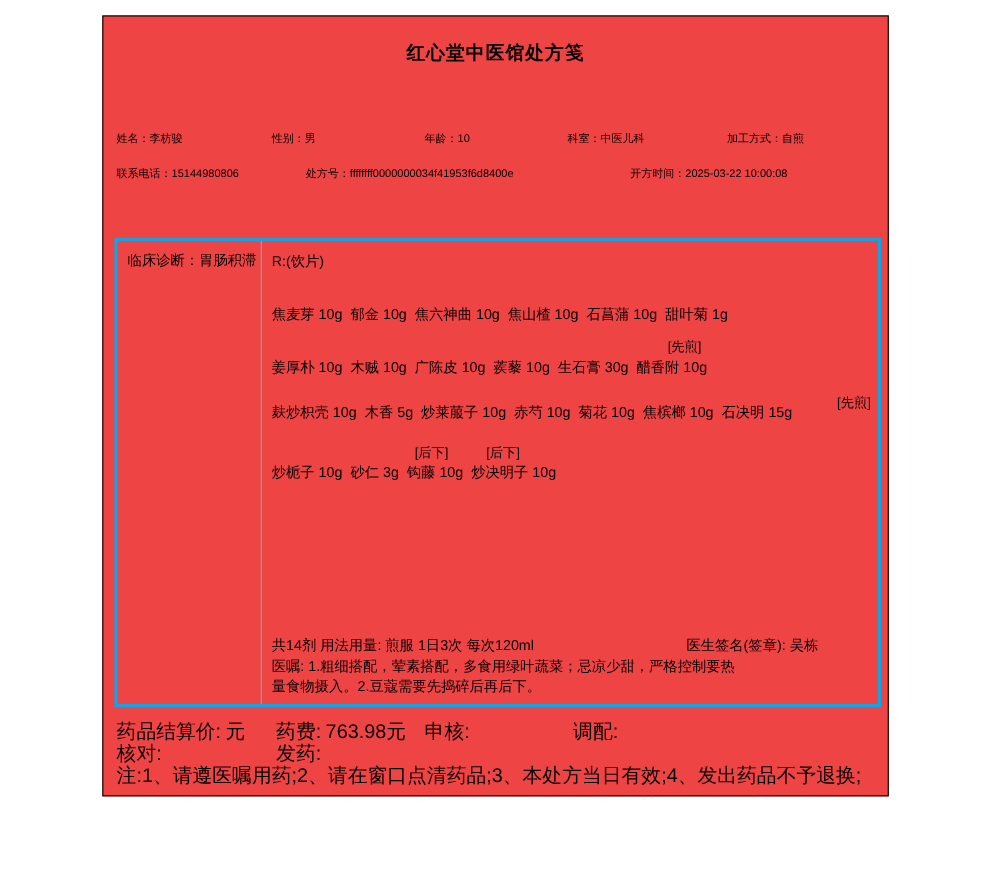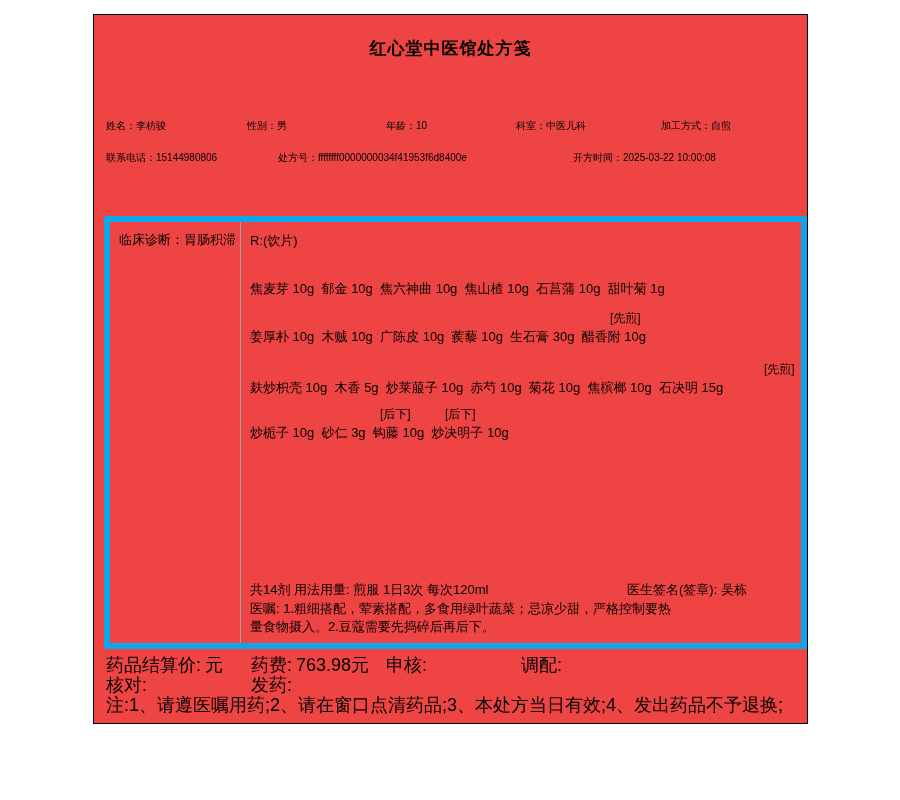--- a/index.html
+++ b/index.html
@@ -32,39 +32,39 @@
   .f-dept   { left: 422px; top: 104px; }
   .f-proc   { left: 567px; top: 104px; }
   .f-phone  { left: 12px;  top: 136px; }
   .f-rxno   { left: 184px; top: 136px; }
   .f-time   { left: 479px; top: 136px; }
 
   .rxbox {
     position: absolute;
     left: 10px; top: 201px;
     width: 691px; height: 421px;
-    border: 6px solid #0ea5e9;
+    border: 3px solid #0ea5e9;
   }
   .diag-col-divider {
     position: absolute;
     left: 130px; top: 0; bottom: 0;
     width: 1px; background: #a0a0a0;
   }
   .diag {
     position: absolute;
     left: 9px; top: 9px;
     width: 118px;
     font-size: 13px;
     line-height: 17px;
   }
   .rxline { position: absolute; font-size: 13px; white-space: pre; }
   .rx-header { left: 140px; top: 10px; }
   .herb-1 { left: 140px; top: 58px; }
   .herb-2 { left: 140px; top: 106px; }
-  .herb-3 { left: 140px; top: 157px; }
+  .herb-3 { left: 140px; top: 147px; }
   .herb-4 { left: 140px; top: 202px; }
   .anno { position: absolute; font-size: 12px; white-space: nowrap; padding-left: 28px; }
   .anno-xj-1 { left: 472px; top: 88px; }
   .anno-xj-2 { left: 626px; top: 139px; }
   .anno-hx-1 { left: 242px; top: 184px; }
   .anno-hx-2 { left: 307px; top: 184px; }
   .usage { left: 140px; top: 359px; text-align: center; }
   .doctor-sign { position: absolute; left: 517px; top: 359px; font-size: 13px; white-space: nowrap; }
   .instructions {
     position: absolute;

